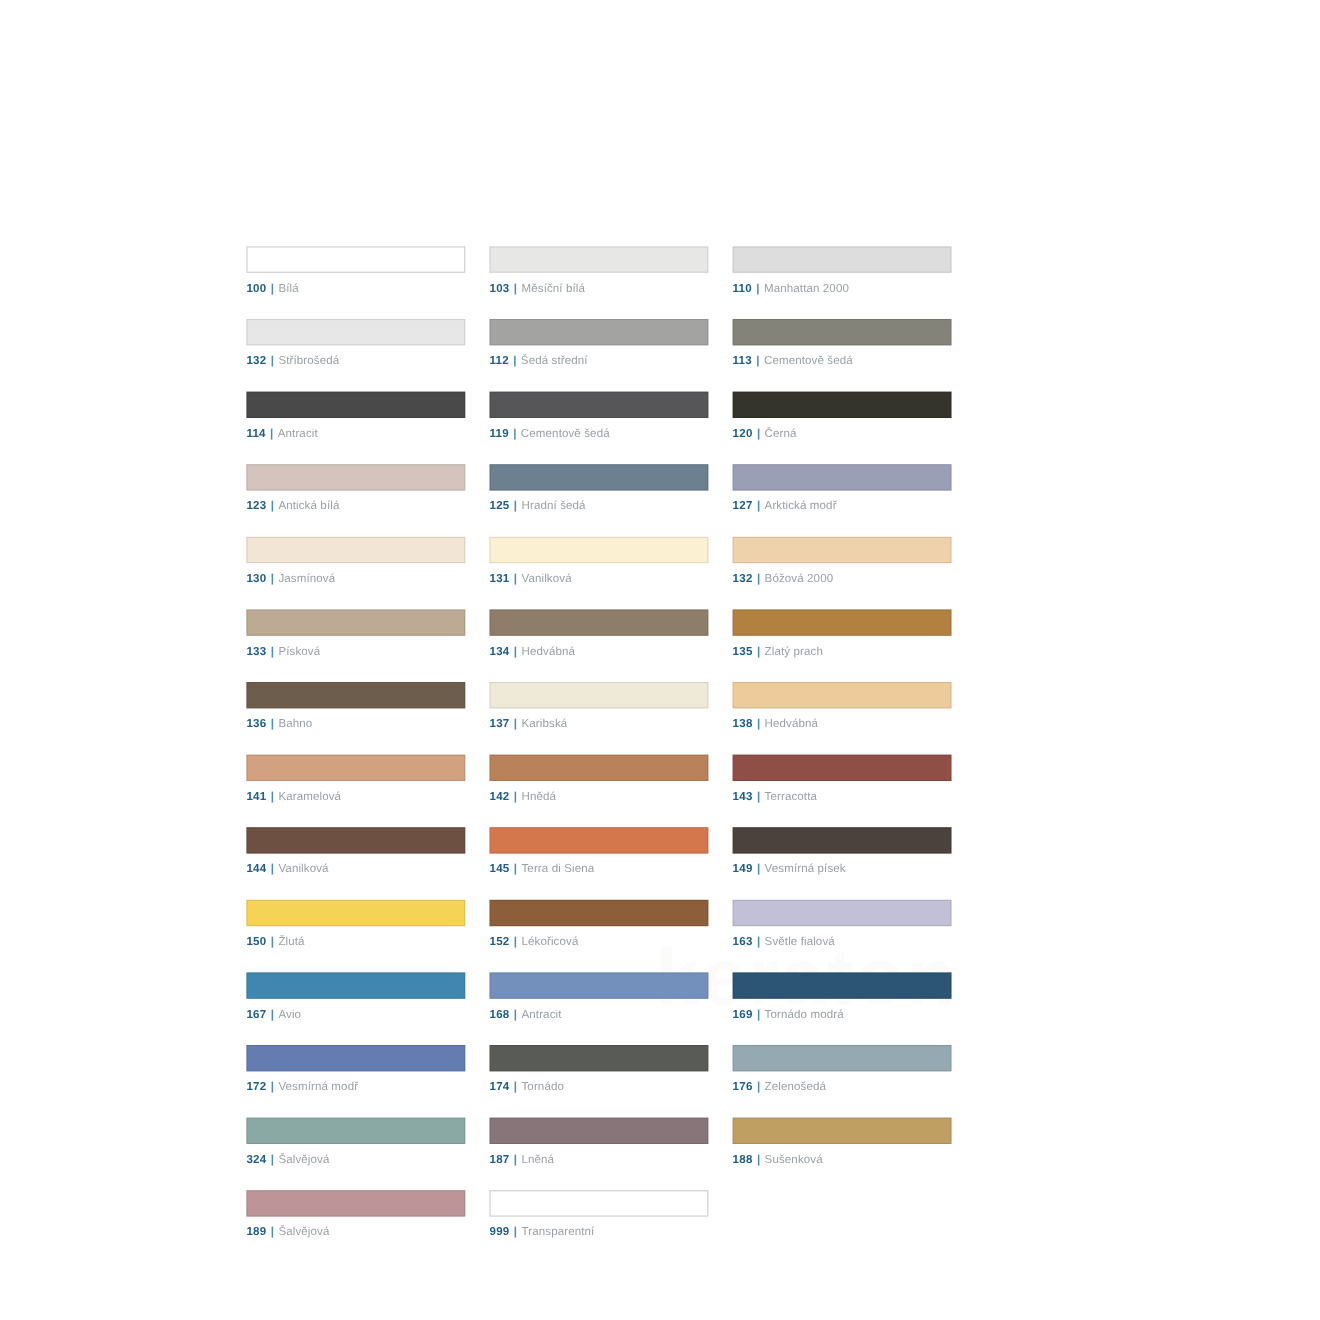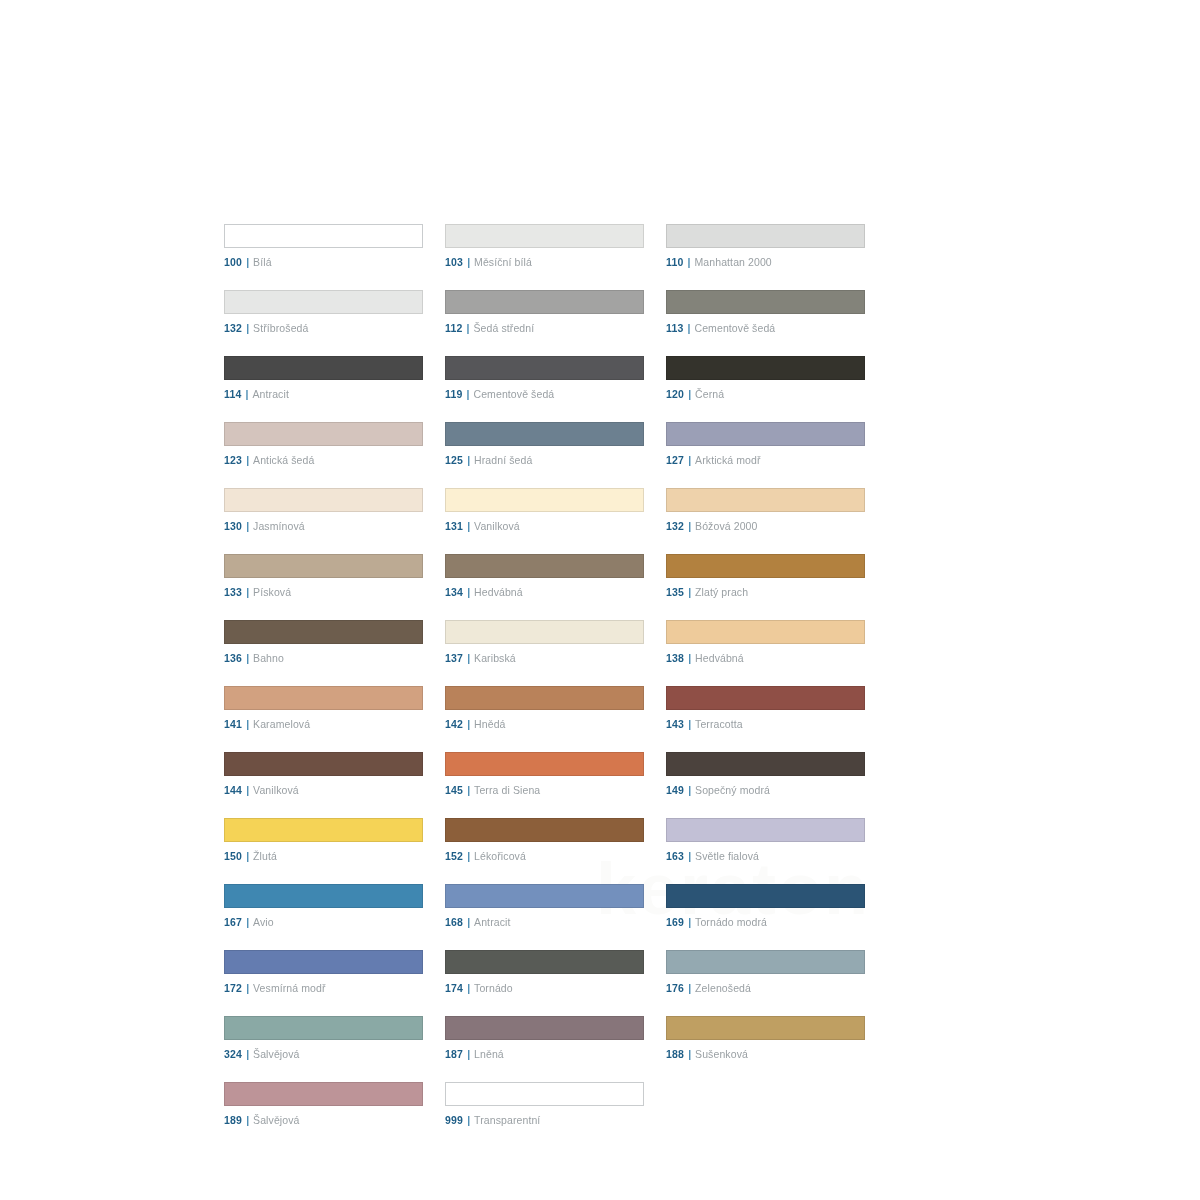--- a/index.html
+++ b/index.html
@@ -167,21 +167,21 @@
           <span class="swatch-code">120</span>
           <span class="swatch-sep">|</span>
           <span class="swatch-name">Černá</span>
         </div>
       </div>
       <div class="swatch-cell">
         <div class="swatch-chip" style="background: rgb(212, 196, 189);"></div>
         <div class="swatch-label">
           <span class="swatch-code">123</span>
           <span class="swatch-sep">|</span>
-          <span class="swatch-name">Antická šedá</span>
+          <span class="swatch-name">Antická bílá</span>
         </div>
       </div>
       <div class="swatch-cell">
         <div class="swatch-chip" style="background: rgb(108, 128, 144);"></div>
         <div class="swatch-label">
           <span class="swatch-code">125</span>
           <span class="swatch-sep">|</span>
           <span class="swatch-name">Hradní šedá</span>
         </div>
       </div>
@@ -303,21 +303,21 @@
           <span class="swatch-code">145</span>
           <span class="swatch-sep">|</span>
           <span class="swatch-name">Terra di Siena</span>
         </div>
       </div>
       <div class="swatch-cell">
         <div class="swatch-chip" style="background: rgb(75, 66, 61);"></div>
         <div class="swatch-label">
           <span class="swatch-code">149</span>
           <span class="swatch-sep">|</span>
-          <span class="swatch-name">Sopečný modrá</span>
+          <span class="swatch-name">Vesmírná písek</span>
         </div>
       </div>
       <div class="swatch-cell">
         <div class="swatch-chip" style="background: rgb(245, 211, 86);"></div>
         <div class="swatch-label">
           <span class="swatch-code">150</span>
           <span class="swatch-sep">|</span>
           <span class="swatch-name">Žlutá</span>
         </div>
       </div>

